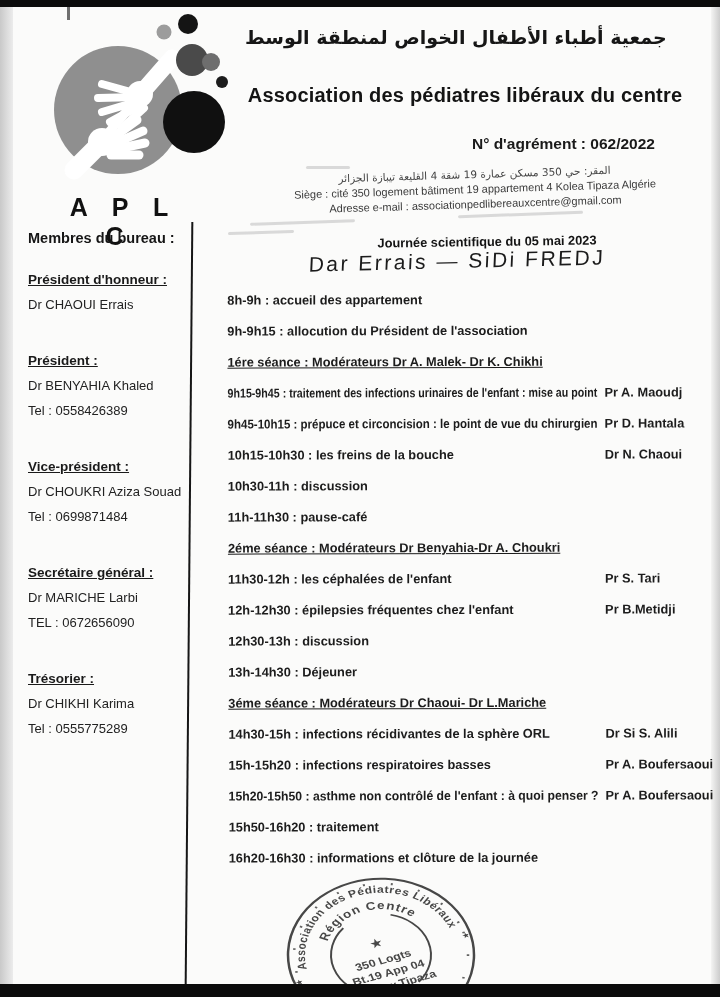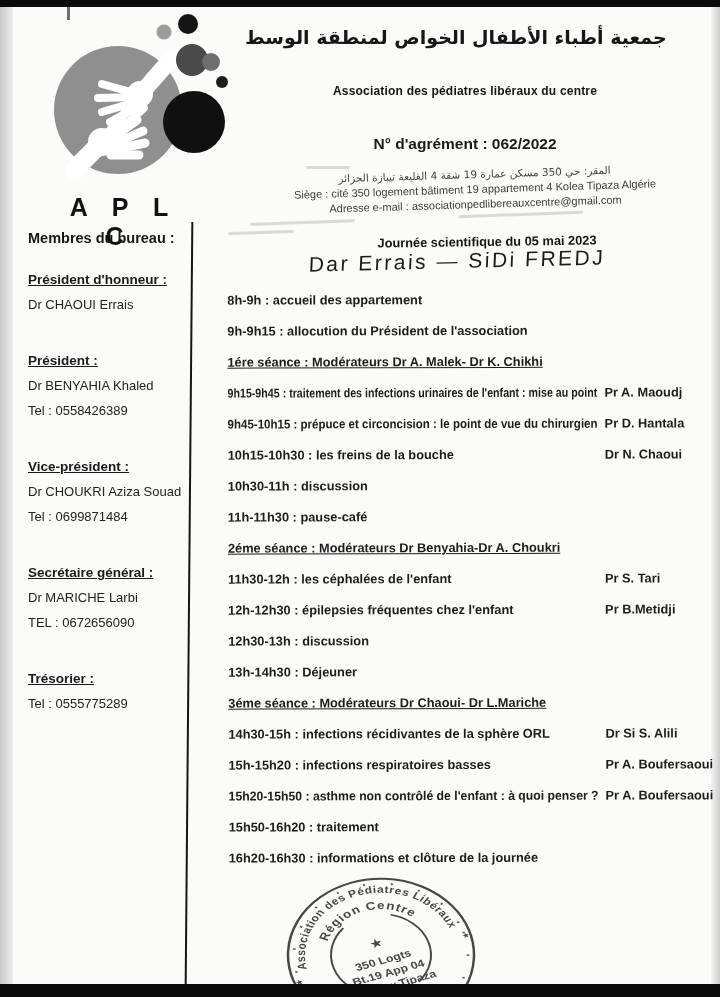--- a/index.html
+++ b/index.html
@@ -19,22 +19,22 @@
   .smudge{position:absolute;height:3px;background:#9a9a9a;opacity:.35;border-radius:2px;z-index:3;}
   .smudge.s1{left:250px;top:221px;width:105px;transform:rotate(-2deg);}
   .smudge.s2{left:458px;top:213px;width:125px;transform:rotate(-2deg);}
   .smudge.s3{left:228px;top:231px;width:66px;transform:rotate(-2deg);}
   .smudge.s4{left:306px;top:166px;width:44px;}
 
   
   .arabic-title{position:absolute;top:26px;left:245px;width:460px;text-align:left;z-index:3;
     font-family:"DejaVu Sans",sans-serif;font-size:19px;font-weight:bold;direction:rtl;color:#161616;}
   .fr-title{position:absolute;top:84px;left:225px;width:480px;text-align:center;z-index:3;
-    font-size:12px;font-weight:bold;letter-spacing:.2px;color:#141414;}
-  .agrement{position:absolute;top:135px;left:275px;width:380px;text-align:center;z-index:3;
+    font-size:20px;font-weight:bold;letter-spacing:.2px;color:#141414;}
+  .agrement{position:absolute;top:135px;left:275px;width:380px;text-align:right;z-index:3;
     font-size:15.5px;font-weight:bold;color:#1a1a1a;}
   .address-block{position:absolute;top:167px;left:245px;width:460px;text-align:center;z-index:3;
     transform:rotate(-1.8deg);color:#3a3a3a;font-size:11px;line-height:15px;}
   .address-block .ar{font-family:"DejaVu Sans",sans-serif;direction:rtl;font-size:10.5px;color:#444;}
 
   
   .logo-svg{position:absolute;left:40px;top:10px;width:200px;height:182px;z-index:3;}
   .aplc{position:absolute;left:53px;top:193px;width:132px;text-align:center;z-index:3;
     font-size:25px;font-weight:bold;letter-spacing:9px;text-indent:9px;color:#111;}
 
@@ -137,20 +137,21 @@
           <div class="name">Dr CHOUKRI Aziza Souad</div>
           <div class="tel">Tel : 0699871484</div>
         </div>
         <div class="member">
           <div class="role">Secrétaire général :</div>
           <div class="name">Dr MARICHE Larbi</div>
           <div class="tel">TEL : 0672656090</div>
         </div>
         <div class="member">
           <div class="role">Trésorier :</div>
+          <div class="name">Dr CHIKHI Karima</div>
           <div class="tel">Tel : 0555775289</div>
         </div>
       </div>
   </div>
 
   <div class="divider"></div>
 
   <div class="event-title">Journée scientifique du 05 mai 2023</div>
   <div class="venue">Dar Errais — SiDi FREDJ</div>
   <div class="schedule">

